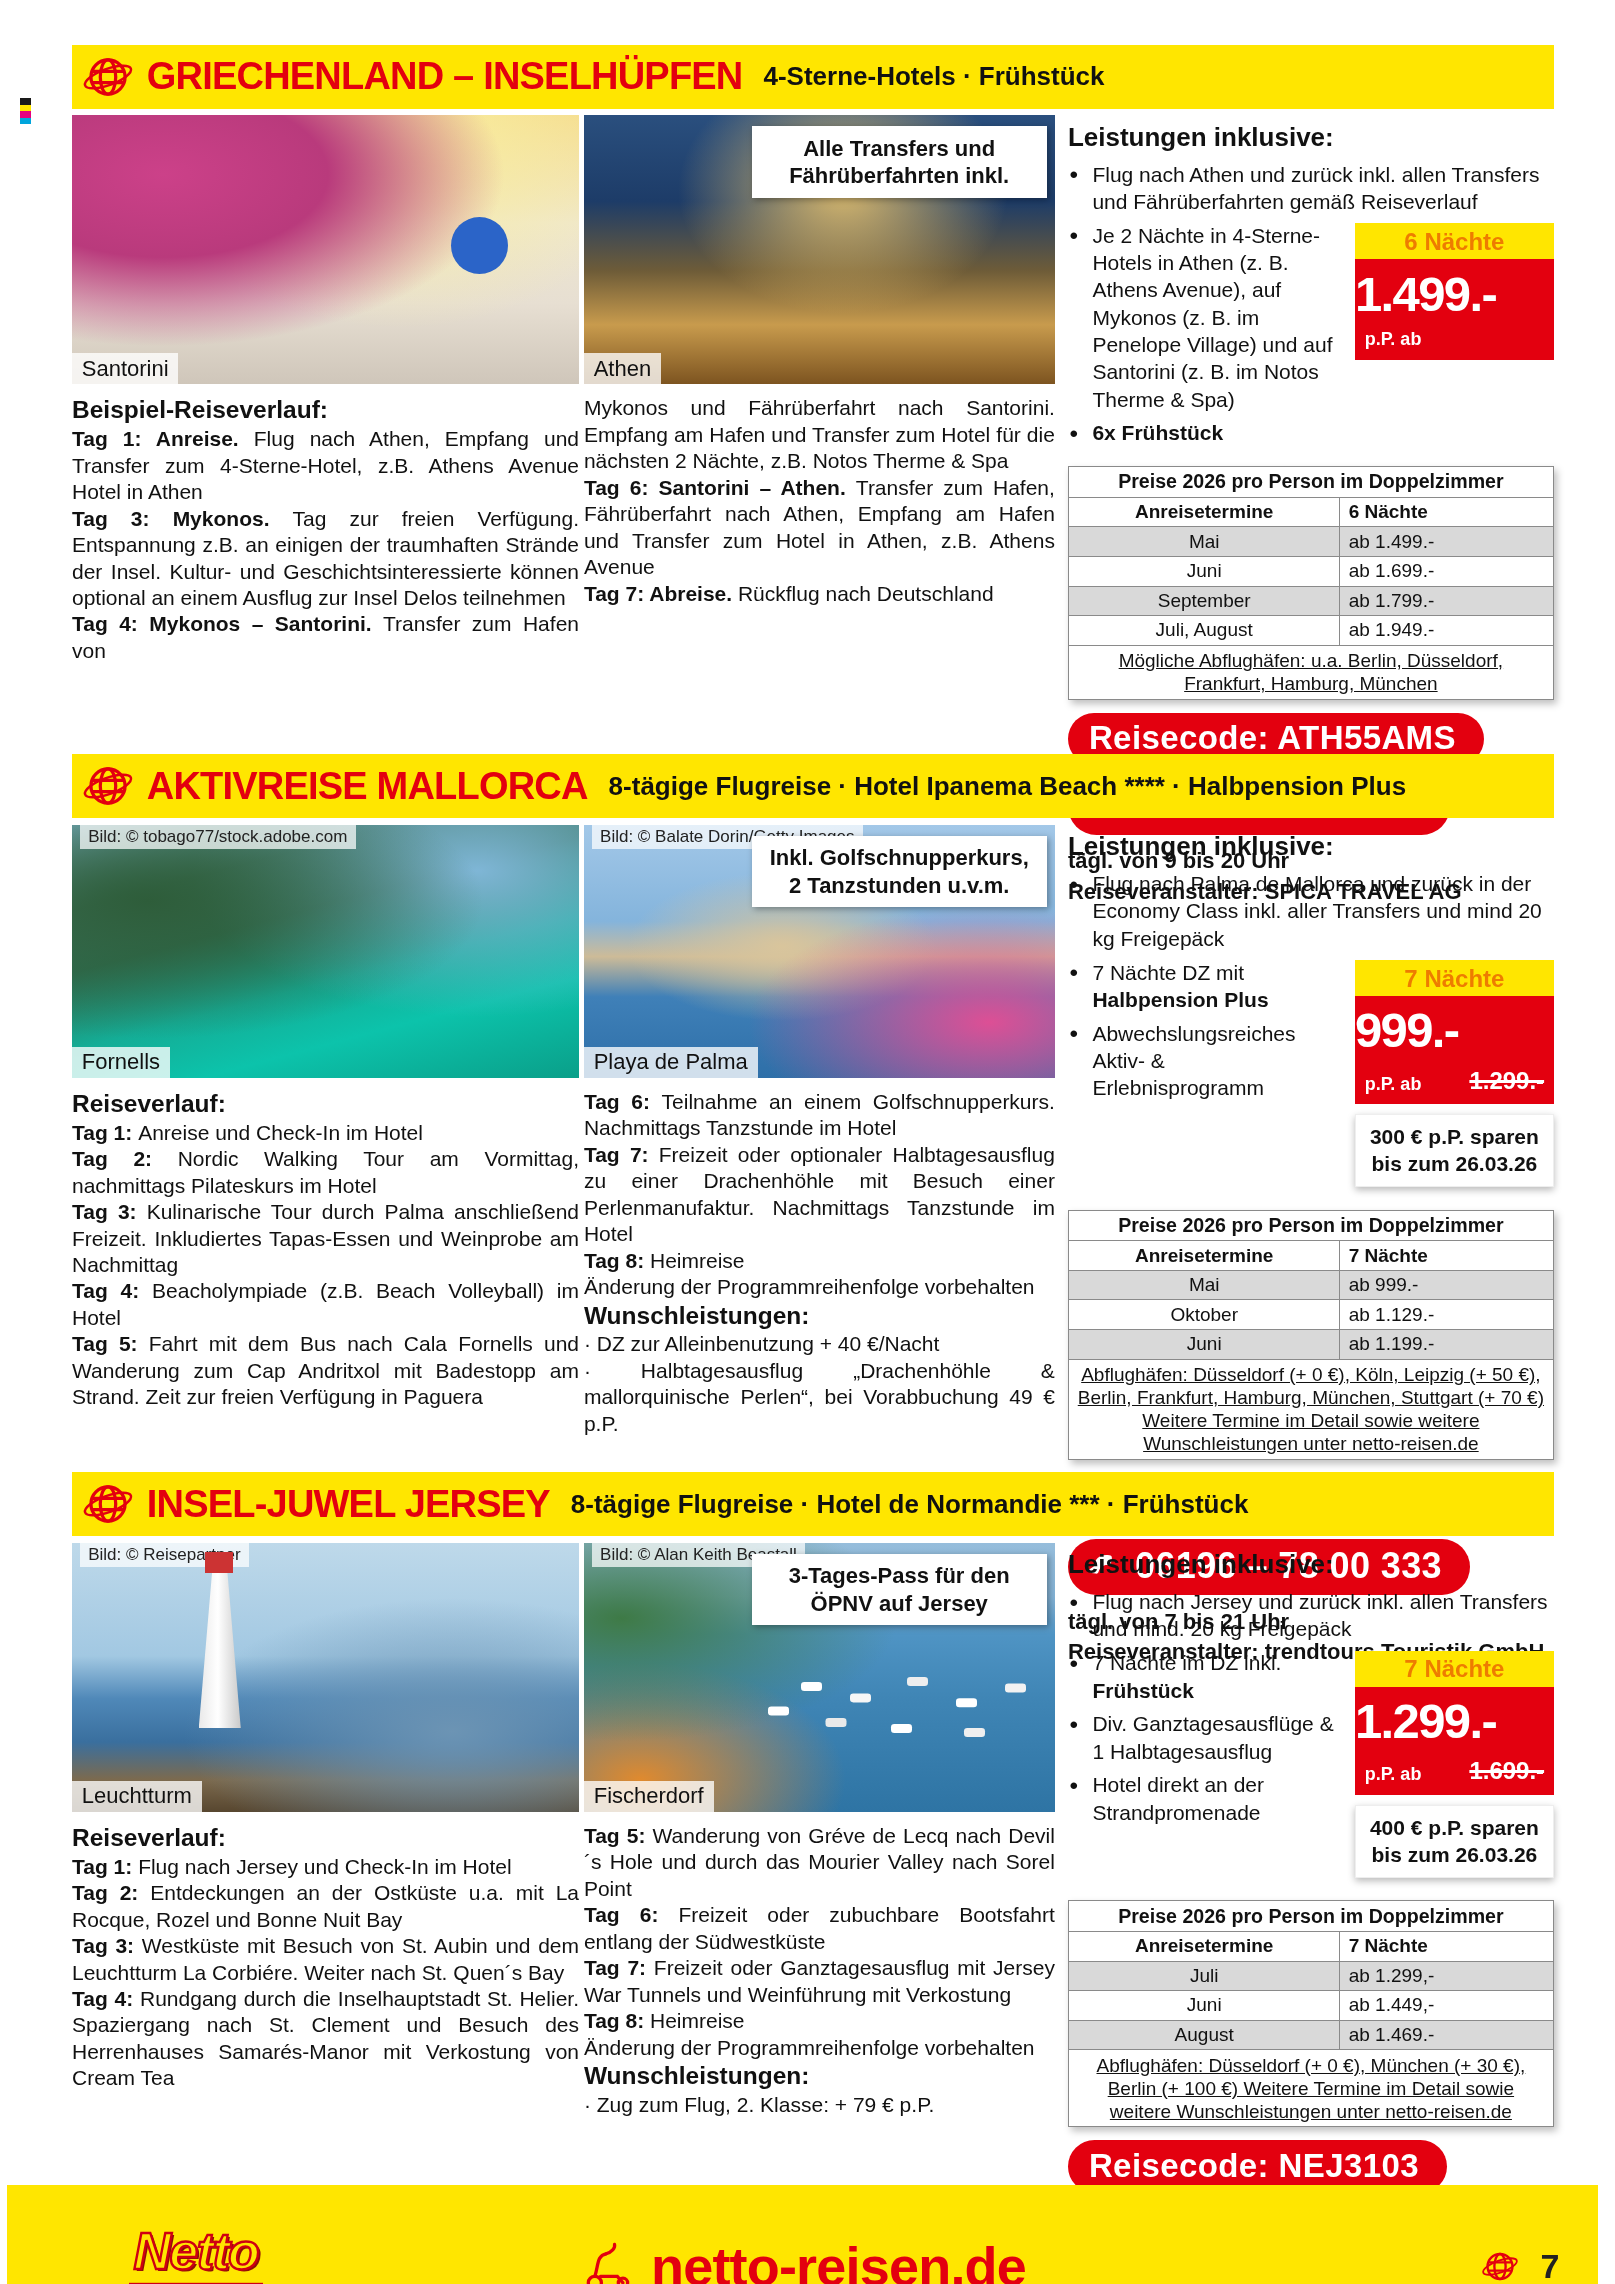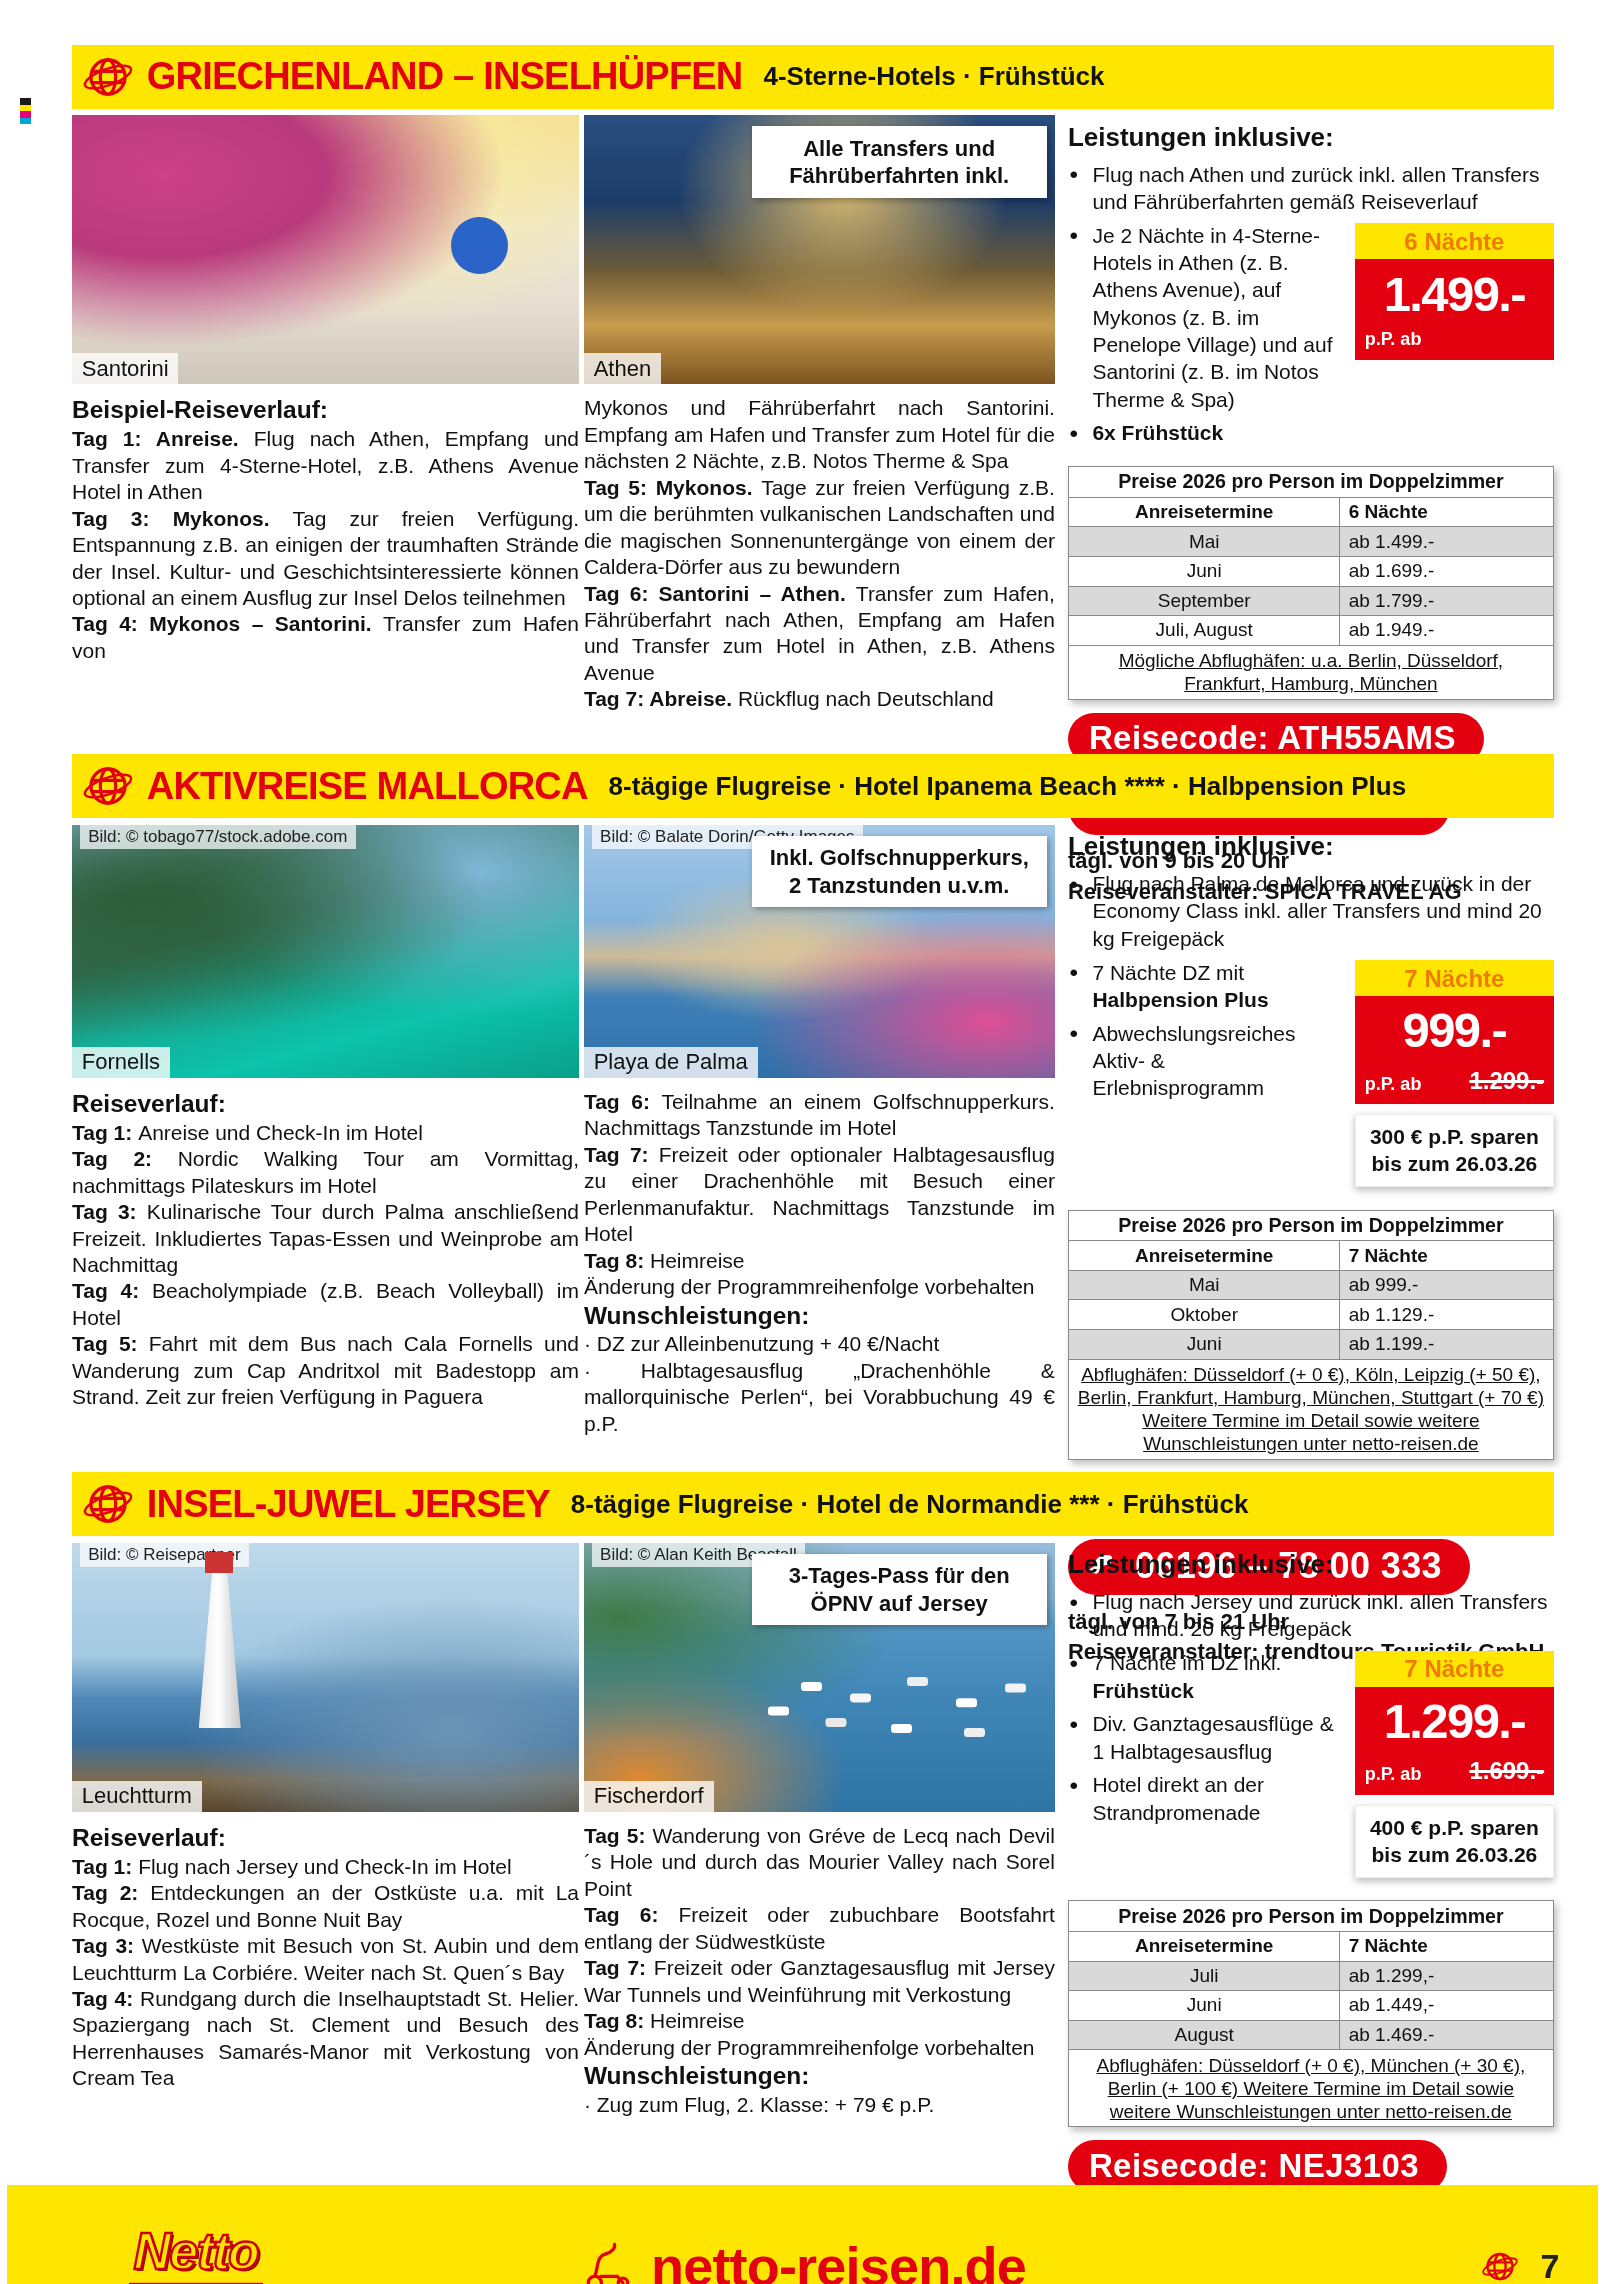--- a/index.html
+++ b/index.html
@@ -71,21 +71,21 @@
   .itin .lead{font-weight:bold;}
   
   .c3 h3{margin:6.5px 0 8.2px;font-size:26px;color:#111;}
   .inc{font-size:21px;line-height:1.3;}
   .bullets{display:block;}
   .bullet{margin:0 0 6.5px;padding-left:24.5px;position:relative;text-align:left;}
   .bdot{position:absolute;left:1.6px;top:-1.6px;font-size:24.5px;}
   .float-box{float:right;width:199px;margin:1.6px 0 9.8px 13px;}
   .pricebox{background:#E3000F;}
   .pb-top{background:#FFE600;color:#EE7C00;font-weight:bold;font-size:24px;text-align:center;padding:2.4px 0;}
-  .pb-main{color:#fff;font-weight:bold;font-size:49px;letter-spacing:-1.6px;text-align:center;padding:3.3px 0 0;}
+  .pb-main{color:#fff;font-weight:bold;font-size:49px;letter-spacing:-1.6px;padding:3.3px 0 0;}
   .pb-bottom{display:flex;justify-content:space-between;align-items:flex-end;padding:1.6px 9.8px 8.2px;}
   .pb-pp{color:#fff;font-weight:bold;font-size:18px;}
   .pb-old{color:#fff;font-weight:bold;font-size:24px;text-decoration:line-through;
           text-decoration-thickness:3.3px;}
   .savebox{background:#fff;border:0.8px solid #eee;box-shadow:0 3.3px 7.3px rgba(0,0,0,.28);
           margin-top:9.8px;padding:8.2px 3.3px;text-align:center;font-weight:bold;font-size:21px;line-height:1.3;}
   .clear{clear:both;}
   .ptable{width:100%;border-collapse:collapse;border:1.6px solid #666;
           box-shadow:3.3px 4.1px 7.3px rgba(0,0,0,.25);font-size:19px;margin-top:13px;}
   .ptable td{border:0.8px solid #8a8a8a;padding:3.3px 8.2px;}
@@ -156,21 +156,20 @@
             </div>
       </div>
       <div class="c2">
         <div class="photo ph-greece-1">
 
           <span class="caption">Athen</span>
           <span class="photo-note">Alle Transfers und Fährüberfahrten inkl.</span>
         </div>
         <div class="itin">
               <p class="para">Mykonos und Fährüberfahrt nach Santorini. Empfang am Hafen und Transfer zum Hotel für die nächsten 2 Nächte, z.B. Notos Therme &amp; Spa</p>
-              <p class="para"><span class="lead">Tag 5: Mykonos. </span>Tage zur freien Verfügung z.B. um die berühmten vulkanischen Landschaften und die magischen Sonnenuntergänge von einem der Caldera-Dörfer aus zu bewundern</p>
               <p class="para"><span class="lead">Tag 6: Santorini – Athen. </span>Transfer zum Hafen, Fährüberfahrt nach Athen, Empfang am Hafen und Transfer zum Hotel in Athen, z.B. Athens Avenue</p>
               <p class="para"><span class="lead">Tag 7: Abreise. </span>Rückflug nach Deutschland</p>
             </div>
       </div>
       <div class="c3">
         <h3>Leistungen inklusive:</h3>
         <div class="inc">
           <div class="bullets">
                 <p class="bullet"><span class="bdot">•</span><span class="btxt">Flug nach Athen und zurück inkl. allen Transfers und Fährüberfahrten gemäß Reiseverlauf</span></p>
                 <div class="float-box">

